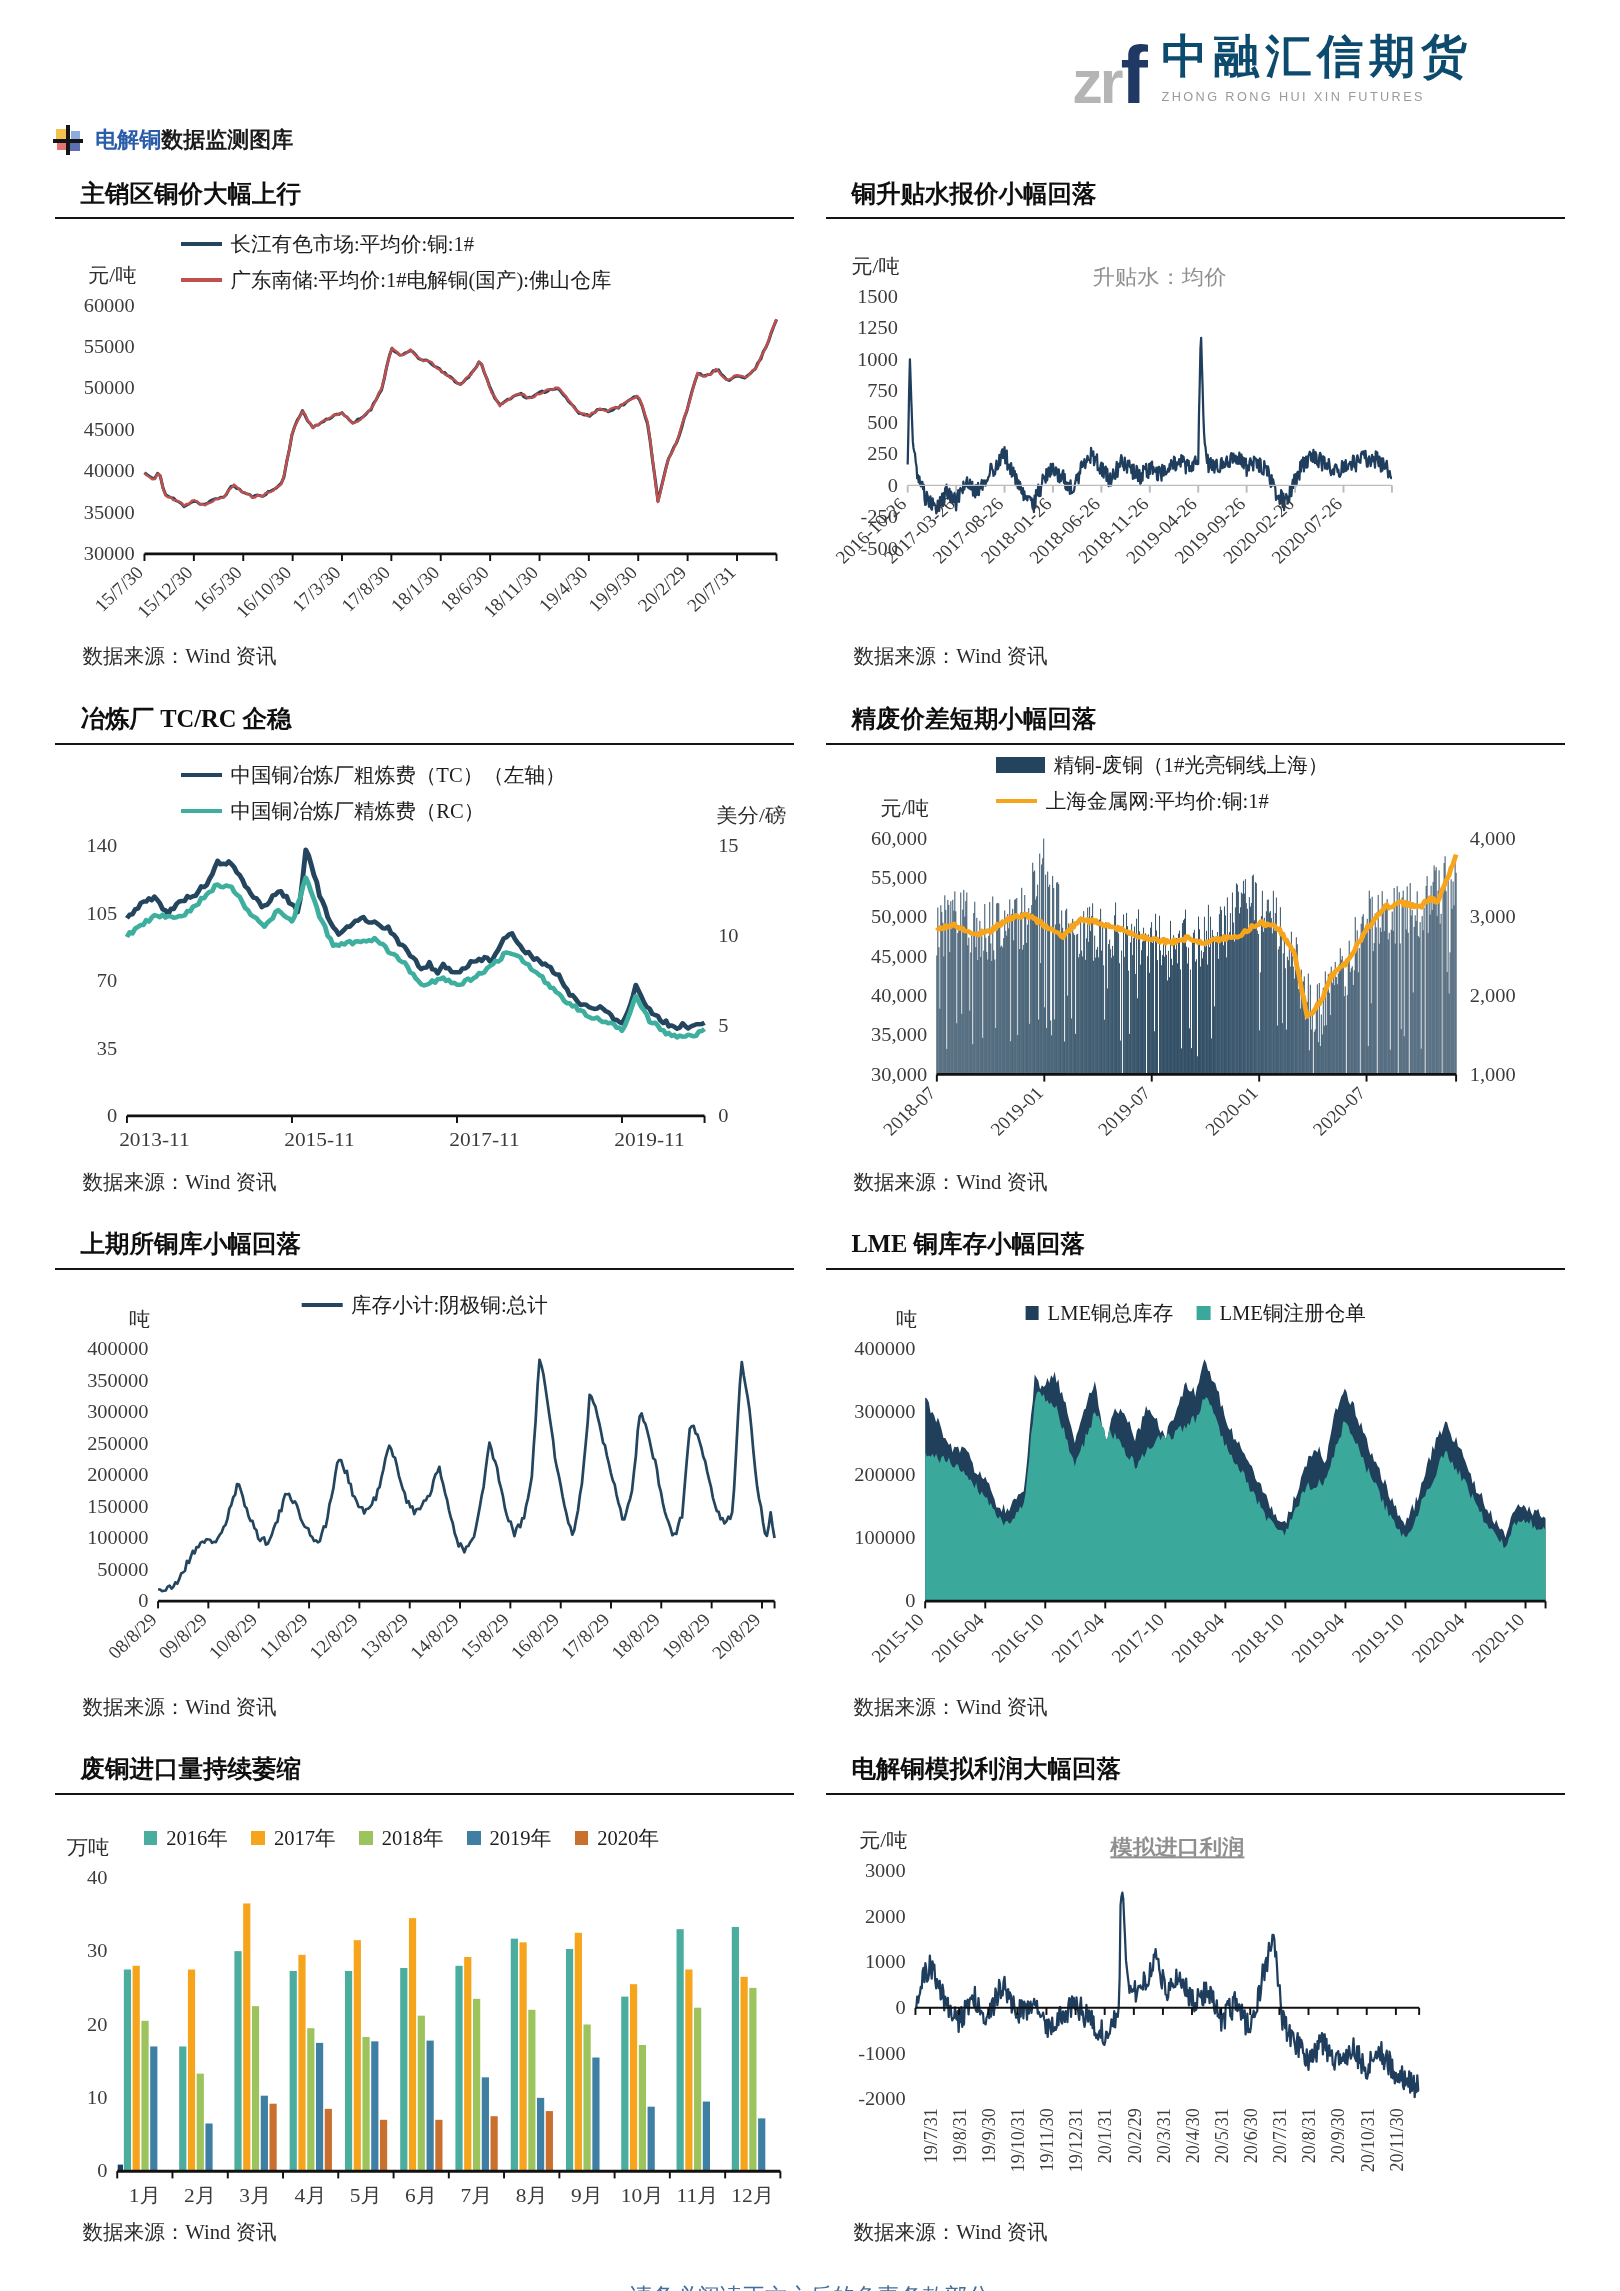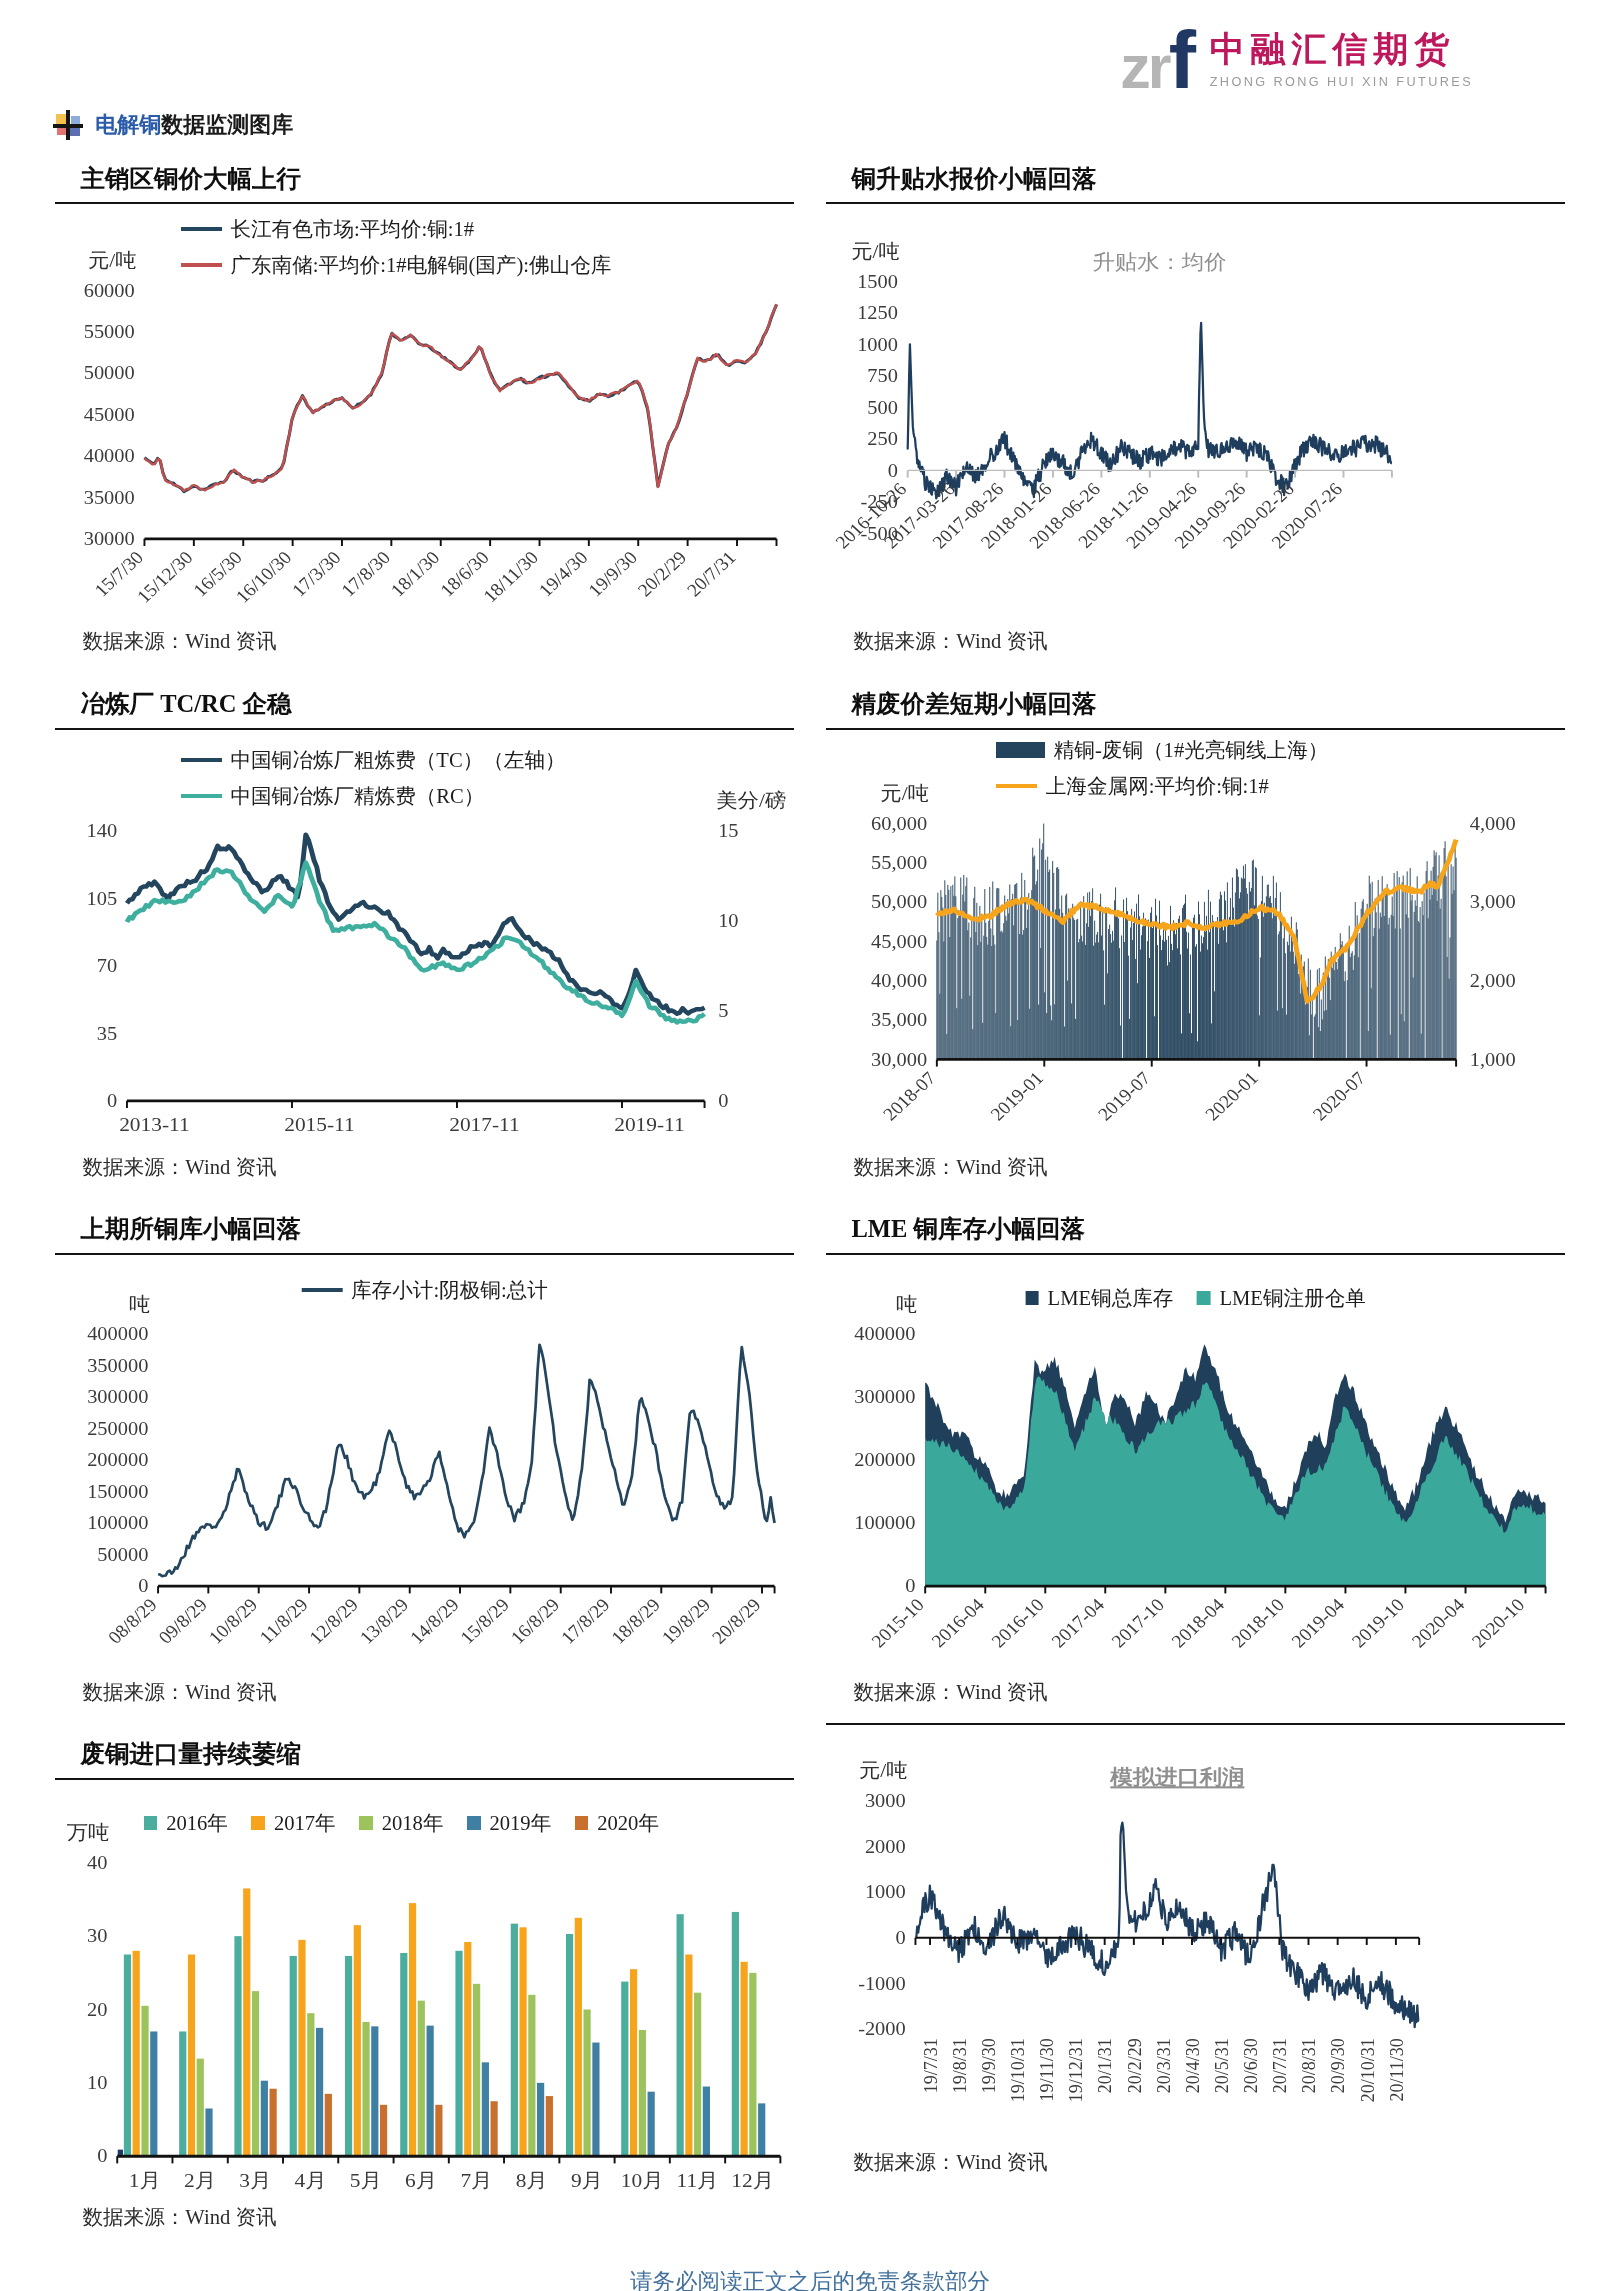--- a/index.html
+++ b/index.html
@@ -3,21 +3,21 @@
 <meta charset="utf-8">
 <style>
   html,body{margin:0;padding:0;background:#ffffff;}
   body{width:1620px;font-family:"Liberation Serif",serif;color:#111;}
   .hdr{display:flex;justify-content:flex-end;align-items:flex-end;padding:25.5px 147px 2px 0;}
   .logo{display:flex;align-items:flex-end;gap:13.7px;}
   .logo-mark{line-height:0.8;white-space:nowrap;}
   .lz{font-size:61px;color:#b5b5b5;font-weight:bold;letter-spacing:-2.9px;font-family:"Liberation Sans",sans-serif;margin-top:36px;}
   .lf{font-size:82px;color:#1F3864;font-weight:bold;font-family:"Liberation Sans",sans-serif;}
   .logo-text{padding-bottom:3.9px;}
-  .logo-cn{font-size:35px;color:#be185d;font-weight:bold;letter-spacing:5.9px;font-family:"Liberation Sans",sans-serif;}
+  .logo-cn{font-size:46px;color:#0c4a6e;font-weight:bold;letter-spacing:5.9px;font-family:"Liberation Sans",sans-serif;}
   .logo-en{font-size:12.7px;color:#9a9a9a;letter-spacing:2.4px;font-family:"Liberation Sans",sans-serif;margin-top:2px;}
   .sec{display:flex;align-items:center;gap:13.7px;padding:15.7px 0 2px 55px;}
   .sicon{position:relative;width:26.5px;height:26.5px;display:inline-block;flex:0 0 auto;}
   .sicon i{position:absolute;display:block;}
   .q1{left:1px;top:2px;width:11.8px;height:10.8px;background:#F2C14E;}
   .q2{right:2px;top:3.9px;width:8.8px;height:8.8px;background:#8FAADC;}
   .q3{left:2px;bottom:2.9px;width:10.8px;height:9.8px;background:#E57373;}
   .q4{right:2px;bottom:2px;width:9.8px;height:10.8px;background:#5C6FB5;}
   .cx{left:-2px;top:11.8px;width:30px;height:3.9px;background:#151515;}
   .cy{left:10.8px;top:-2px;width:3.9px;height:30px;background:#151515;}
@@ -977,20 +977,21 @@
           </span>
           <span class="litem">
             <span class="lm sq" style="background: rgb(201, 112, 46);"></span>
             <span>2020年</span>
           </span>
         </div>
       </div>
     <p class="source">数据来源：Wind 资讯</p>
   </section>
   <section class="cblock">
+    <h3>电解铜模拟利润大幅回落</h3>
     <div class="rule"></div>
     <div class="canvas">
         <svg viewBox="0 0 760 470" preserveAspectRatio="none">
           <path d="M92.0 236.3 L92.9 236.0 L93.8 224.0 L94.8 230.9 L95.7 223.5 L96.6 220.8 L97.5 213.0 L98.5 214.9 L99.4 195.5 L100.3 191.9 L101.3 207.9 L102.2 186.7 L103.1 193.5 L104.0 207.4 L105.0 205.2 L105.9 199.2 L106.8 178.5 L107.7 191.2 L108.7 204.2 L109.6 184.8 L110.5 194.0 L111.4 188.4 L112.3 206.0 L113.3 214.9 L114.2 204.6 L115.1 208.9 L116.0 214.7 L117.0 206.5 L117.9 227.2 L118.8 226.2 L119.8 210.6 L120.7 217.3 L121.6 239.4 L122.5 223.8 L123.5 229.5 L124.4 234.3 L125.3 225.4 L126.2 246.7 L127.2 235.9 L128.1 234.0 L129.0 246.0 L129.9 250.5 L130.8 248.1 L131.8 247.8 L132.7 236.0 L133.6 247.3 L134.6 249.7 L135.5 240.0 L136.4 263.4 L137.3 245.3 L138.3 252.4 L139.2 235.5 L140.1 257.7 L141.0 239.1 L141.9 255.2 L142.9 228.7 L143.8 235.5 L144.7 229.8 L145.7 227.3 L146.6 243.9 L147.5 229.6 L148.4 225.4 L149.3 226.7 L150.3 222.5 L151.2 227.1 L152.1 234.4 L153.1 213.2 L154.0 238.8 L154.9 240.8 L155.8 241.1 L156.8 225.5 L157.7 237.8 L158.6 243.8 L159.5 239.6 L160.4 241.7 L161.4 242.1 L162.3 253.5 L163.2 253.9 L164.2 254.9 L165.1 247.5 L166.0 245.1 L166.9 241.8 L167.9 247.9 L168.8 231.6 L169.7 246.2 L170.6 228.1 L171.6 225.7 L172.5 244.5 L173.4 235.1 L174.3 214.9 L175.3 220.7 L176.2 233.7 L177.1 226.6 L178.0 205.2 L178.9 210.4 L179.9 225.8 L180.8 218.1 L181.7 222.8 L182.6 207.6 L183.6 202.0 L184.5 216.4 L185.4 217.1 L186.3 230.5 L187.3 215.5 L188.2 226.4 L189.1 219.3 L190.1 222.3 L191.0 241.8 L191.9 234.4 L192.8 223.6 L193.8 236.4 L194.7 242.5 L195.6 247.6 L196.5 242.8 L197.4 247.1 L198.4 253.0 L199.3 227.9 L200.2 246.3 L201.2 228.1 L202.1 230.8 L203.0 248.4 L203.9 229.4 L204.9 235.0 L205.8 232.6 L206.7 249.8 L207.6 229.1 L208.6 243.0 L209.5 231.9 L210.4 229.5 L211.3 242.1 L212.3 232.8 L213.2 232.0 L214.1 226.5 L215.0 233.4 L215.9 234.4 L216.9 228.7 L217.8 242.9 L218.7 240.7 L219.7 243.7 L220.6 246.8 L221.5 245.3 L222.4 245.2 L223.3 241.6 L224.3 248.6 L225.2 251.8 L226.1 264.8 L227.1 249.7 L228.0 268.9 L228.9 249.2 L229.8 251.6 L230.8 258.6 L231.7 265.8 L232.6 247.2 L233.5 262.7 L234.5 261.9 L235.4 257.8 L236.3 261.1 L237.2 258.3 L238.2 242.4 L239.1 255.9 L240.0 237.6 L240.9 235.4 L241.9 252.2 L242.8 254.0 L243.7 240.4 L244.6 243.6 L245.6 252.3 L246.5 240.1 L247.4 240.9 L248.3 252.5 L249.3 232.1 L250.2 225.5 L251.1 228.1 L252.0 246.5 L253.0 223.7 L253.9 234.5 L254.8 225.2 L255.7 236.4 L256.6 238.4 L257.6 224.8 L258.5 234.6 L259.4 241.2 L260.4 250.0 L261.3 235.0 L262.2 225.0 L263.1 244.1 L264.0 240.4 L265.0 251.9 L265.9 257.7 L266.8 251.6 L267.8 233.1 L268.7 243.2 L269.6 251.9 L270.5 239.3 L271.4 242.9 L272.4 255.3 L273.3 239.8 L274.2 259.2 L275.1 245.8 L276.1 267.0 L277.0 264.6 L277.9 270.1 L278.9 266.3 L279.8 271.9 L280.7 264.1 L281.6 261.6 L282.6 269.8 L283.5 250.3 L284.4 273.8 L285.3 276.7 L286.3 277.7 L287.2 273.9 L288.1 262.9 L289.0 263.4 L289.9 270.0 L290.9 266.0 L291.8 265.5 L292.7 258.0 L293.6 249.1 L294.6 256.4 L295.5 257.3 L296.4 240.0 L297.4 258.2 L298.3 242.9 L299.2 245.4 L300.1 246.6 L301.1 233.5 L302.0 202.1 L302.9 122.5 L303.8 113.0 L304.8 108.4 L305.7 115.3 L306.6 137.9 L307.5 157.6 L308.5 183.5 L309.4 192.3 L310.3 200.9 L311.2 208.8 L312.1 219.9 L313.1 212.0 L314.0 218.0 L314.9 218.8 L315.9 215.5 L316.8 217.9 L317.7 206.8 L318.6 229.7 L319.5 223.1 L320.5 216.2 L321.4 212.1 L322.3 213.4 L323.3 211.4 L324.2 215.0 L325.1 213.4 L326.0 216.2 L326.9 197.1 L327.9 201.8 L328.8 216.3 L329.7 210.8 L330.6 212.6 L331.6 211.2 L332.5 204.3 L333.4 186.8 L334.4 201.3 L335.3 193.9 L336.2 195.1 L337.1 177.2 L338.0 179.9 L339.0 171.1 L339.9 182.0 L340.8 182.5 L341.8 182.0 L342.7 194.2 L343.6 198.7 L344.5 209.2 L345.4 214.9 L346.4 194.6 L347.3 201.5 L348.2 205.2 L349.2 221.8 L350.1 222.1 L351.0 227.9 L351.9 224.8 L352.8 208.7 L353.8 216.5 L354.7 204.1 L355.6 212.4 L356.5 209.3 L357.5 214.0 L358.4 212.0 L359.3 213.3 L360.3 194.0 L361.2 210.5 L362.1 204.3 L363.0 207.0 L363.9 197.2 L364.9 210.6 L365.8 214.4 L366.7 205.1 L367.6 205.1 L368.6 218.2 L369.5 222.9 L370.4 203.8 L371.3 223.7 L372.3 217.0 L373.2 233.9 L374.1 214.2 L375.0 216.2 L376.0 233.5 L376.9 216.7 L377.8 232.8 L378.8 240.4 L379.7 231.2 L380.6 238.8 L381.5 234.6 L382.4 215.6 L383.4 221.3 L384.3 223.3 L385.2 224.8 L386.1 217.5 L387.1 233.1 L388.0 233.7 L388.9 208.5 L389.8 230.4 L390.8 208.3 L391.7 222.9 L392.6 224.7 L393.6 217.8 L394.5 231.4 L395.4 213.1 L396.3 216.3 L397.3 230.1 L398.2 218.0 L399.1 237.7 L400.0 242.9 L400.9 237.1 L401.9 228.2 L402.8 246.0 L403.7 245.4 L404.6 248.1 L405.6 236.8 L406.5 261.9 L407.4 245.7 L408.4 243.5 L409.3 242.5 L410.2 259.3 L411.1 232.7 L412.1 233.0 L413.0 228.9 L413.9 233.3 L414.8 226.3 L415.8 245.6 L416.7 246.8 L417.6 249.8 L418.5 224.5 L419.4 224.4 L420.4 218.9 L421.3 238.7 L422.2 226.4 L423.1 240.2 L424.1 238.5 L425.0 232.4 L425.9 236.2 L426.9 249.6 L427.8 232.9 L428.7 247.8 L429.6 242.9 L430.6 239.3 L431.5 266.1 L432.4 257.8 L433.3 242.8 L434.3 263.7 L435.2 260.1 L436.1 263.7 L437.0 257.6 L437.9 245.1 L438.9 246.8 L439.8 239.5 L440.7 247.0 L441.7 243.4 L442.6 241.4 L443.5 240.3 L444.4 215.1 L445.4 212.1 L446.3 228.4 L447.2 219.9 L448.1 206.3 L449.1 188.0 L450.0 189.5 L450.9 205.8 L451.8 185.5 L452.8 180.8 L453.7 195.8 L454.6 179.4 L455.5 164.3 L456.5 172.9 L457.4 173.2 L458.3 167.4 L459.2 155.2 L460.2 155.2 L461.1 160.4 L462.0 179.6 L462.9 174.2 L463.9 192.1 L464.8 212.1 L465.7 211.6 L466.6 211.3 L467.6 231.8 L468.5 244.2 L469.4 260.9 L470.3 239.9 L471.3 244.3 L472.2 259.1 L473.1 246.7 L474.0 273.3 L475.0 265.0 L475.9 267.3 L476.8 255.7 L477.7 279.2 L478.7 261.5 L479.6 263.0 L480.5 264.3 L481.4 272.8 L482.3 278.3 L483.3 287.8 L484.2 272.3 L485.1 264.4 L486.0 291.2 L487.0 269.3 L487.9 280.4 L488.8 272.1 L489.8 276.5 L490.7 286.8 L491.6 287.4 L492.5 298.9 L493.4 300.8 L494.4 282.6 L495.3 293.8 L496.2 305.4 L497.1 290.3 L498.1 284.1 L499.0 296.2 L499.9 282.8 L500.8 296.6 L501.8 290.6 L502.7 276.4 L503.6 287.0 L504.5 296.3 L505.5 273.5 L506.4 282.1 L507.3 266.9 L508.3 274.3 L509.2 269.0 L510.1 264.4 L511.0 288.4 L511.9 266.1 L512.9 265.9 L513.8 283.9 L514.7 270.8 L515.6 295.9 L516.6 283.3 L517.5 278.0 L518.4 289.8 L519.3 289.2 L520.3 283.7 L521.2 299.9 L522.1 299.6 L523.0 305.2 L524.0 291.8 L524.9 286.8 L525.8 286.4 L526.8 284.4 L527.7 299.6 L528.6 288.1 L529.5 298.1 L530.5 292.1 L531.4 295.5 L532.3 287.0 L533.2 294.9 L534.1 298.0 L535.1 283.1 L536.0 299.5 L536.9 289.4 L537.9 278.9 L538.8 287.6 L539.7 293.1 L540.6 289.7 L541.5 287.1 L542.5 270.2 L543.4 290.3 L544.3 293.0 L545.3 295.7 L546.2 279.2 L547.1 303.6 L548.0 279.0 L549.0 297.8 L549.9 293.8 L550.8 309.2 L551.7 287.9 L552.6 300.1 L553.6 306.6 L554.5 302.9 L555.4 314.5 L556.4 315.3 L557.3 310.6 L558.2 299.1 L559.1 308.5 L560.0 285.4 L561.0 294.6 L561.9 294.5 L562.8 295.9 L563.8 293.1 L564.7 290.3 L565.6 285.0 L566.5 292.7 L567.5 289.6 L568.4 279.9 L569.3 290.7 L570.2 294.9 L571.2 274.6 L572.1 298.9 L573.0 288.0 L573.9 304.6 L574.9 295.6 L575.8 289.8 L576.7 284.0 L577.6 301.8 L578.5 310.4 L579.5 285.1 L580.4 291.0 L581.3 313.9 L582.3 294.0 L583.2 315.0 L584.1 307.5 L585.0 320.4 L586.0 308.6 L586.9 315.2 L587.8 318.8 L588.7 310.1 L589.7 319.3 L590.6 306.5 L591.5 317.3 L592.4 301.4 L593.4 323.4 L594.3 326.9 L595.2 307.0 L596.1 322.7 L597.0 316.8 L598.0 314.7 L598.9 324.2 L599.8 307.0 L600.8 330.7 L601.7 308.8 L602.6 328.8 L603.5 324.6 L604.5 312.0 L605.4 335.7 L606.3 320.9 L607.2 330.3 L608.1 311.5 L609.1 328.5 L610.0 328.8 " fill="none" stroke="#1F3D5C" stroke-width="2.3" stroke-linejoin="round"></path>
           <line x1="92" x2="610" y1="236.4" y2="236.4" stroke="#111" stroke-width="2.4"></line>
           <line x1="92.0" x2="92.0" y1="236.4" y2="244.4" stroke="#111" stroke-width="2"></line>
           <line x1="107.0" x2="107.0" y1="236.4" y2="244.4" stroke="#111" stroke-width="2"></line>
           <line x1="136.9" x2="136.9" y1="236.4" y2="244.4" stroke="#111" stroke-width="2"></line>
           <line x1="166.9" x2="166.9" y1="236.4" y2="244.4" stroke="#111" stroke-width="2"></line>
           <line x1="196.8" x2="196.8" y1="236.4" y2="244.4" stroke="#111" stroke-width="2"></line>

